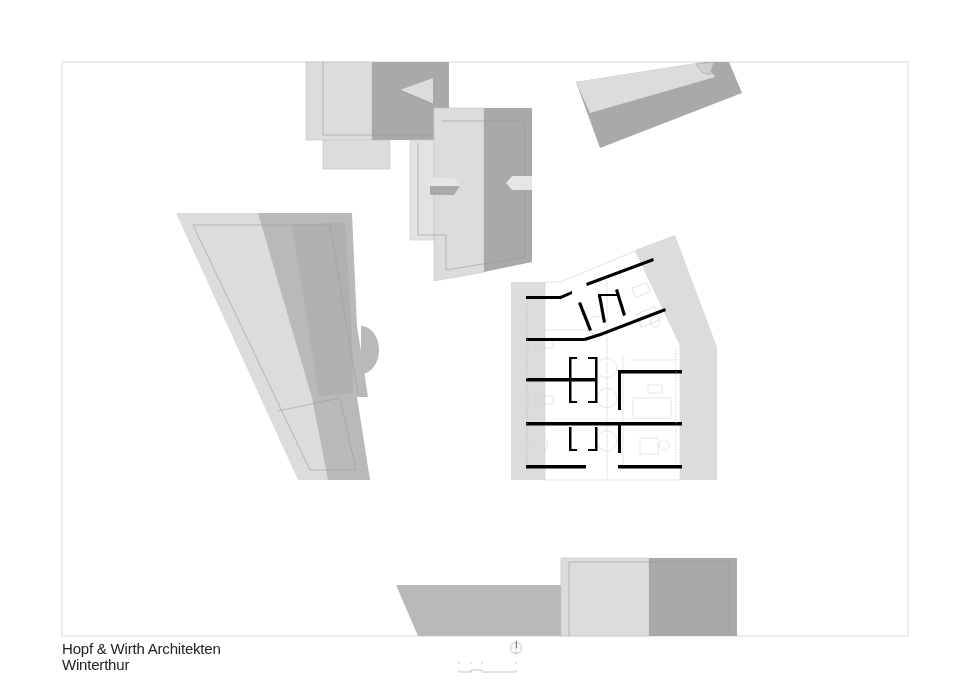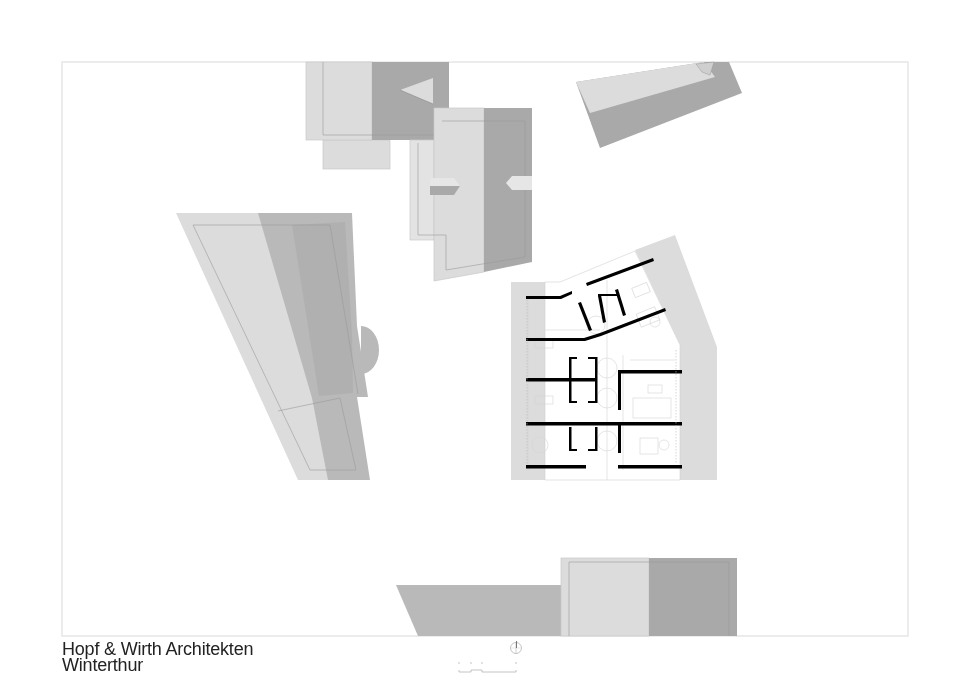--- a/index.html
+++ b/index.html
@@ -1,18 +1,18 @@
 <!DOCTYPE html>
 <html><head>
 <meta charset="utf-8">
 <style>
   html, body { margin: 0; padding: 0; background: #ffffff; }
   body { width: 970px; height: 699px; position: relative; overflow: hidden; font-family: "Liberation Sans", sans-serif; }
   #sheet { position: absolute; left: 0; top: 0; width: 970px; height: 699px; }
-  .caption { position: absolute; left: 62px; top: 641px; font-family: "Liberation Sans", sans-serif; font-size: 18px; line-height: 16px; color: #222; letter-spacing: -0.2px; }
+  .caption { position: absolute; left: 62px; top: 641px; font-family: "Liberation Sans", sans-serif; font-size: 15px; line-height: 16px; color: #222; letter-spacing: -0.2px; }
   .caption div { white-space: nowrap; }
 </style>
 </head>
 <body>
 
 <svg id="sheet" width="970" height="699" viewBox="0 0 970 699" xmlns="http://www.w3.org/2000/svg">
 
   <rect x="62" y="62" width="846" height="574" fill="none" stroke="#e6e6e6" stroke-width="1.5"></rect>
 
   <g>

